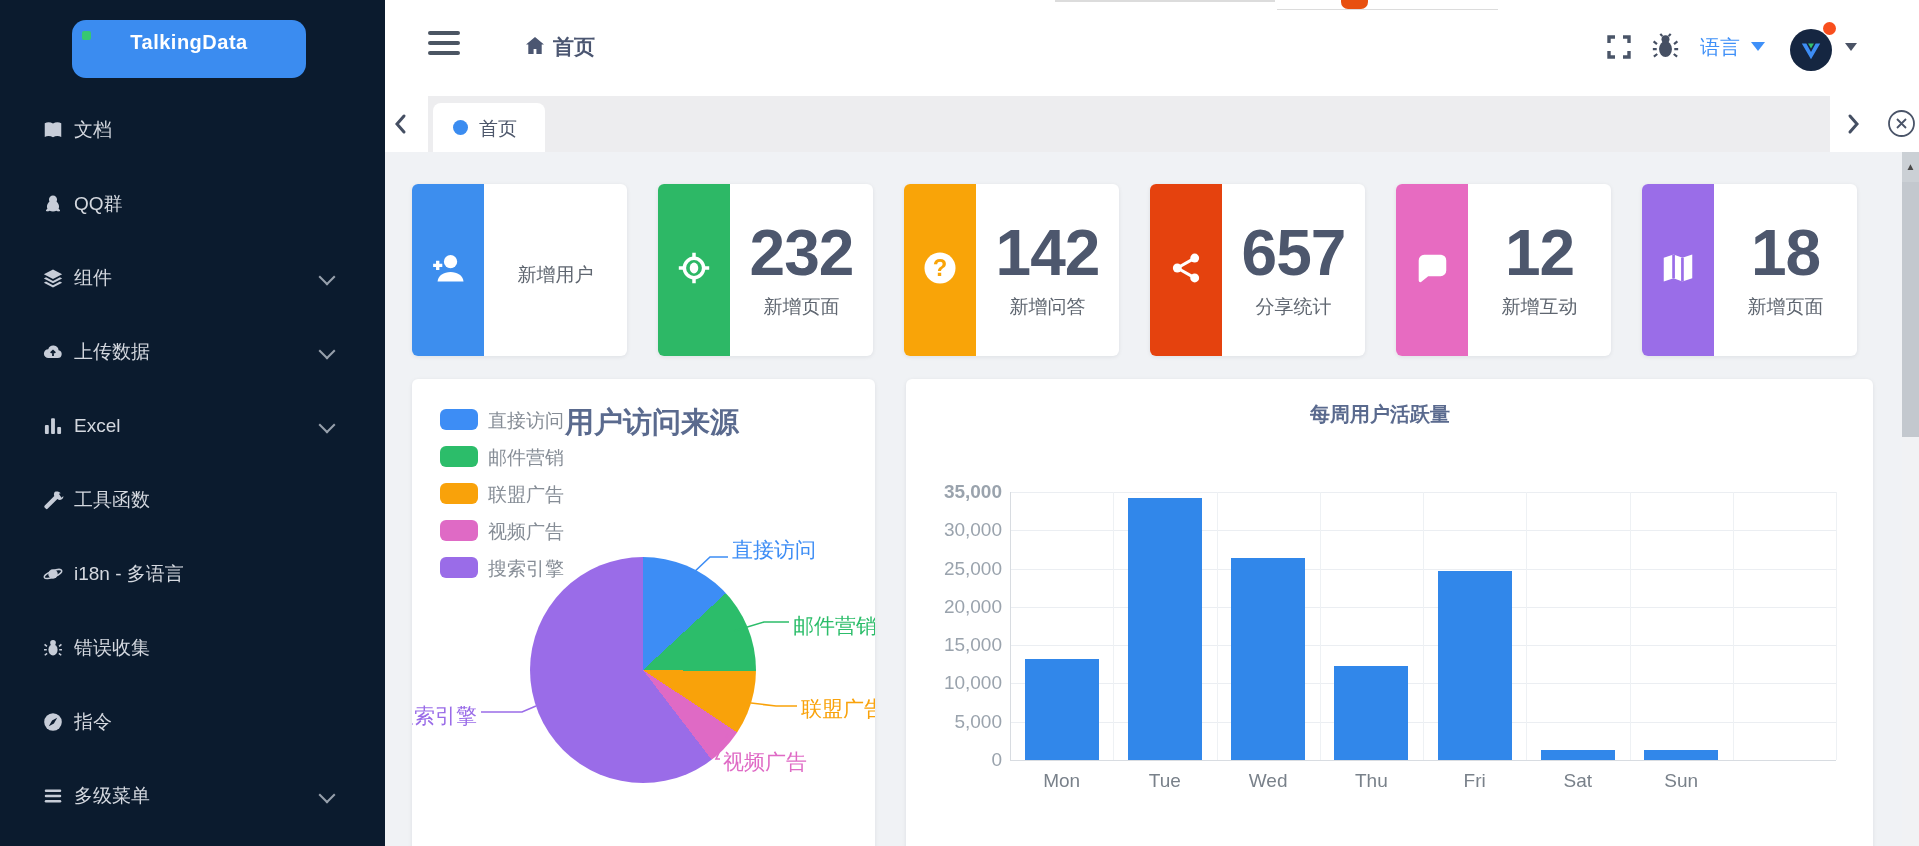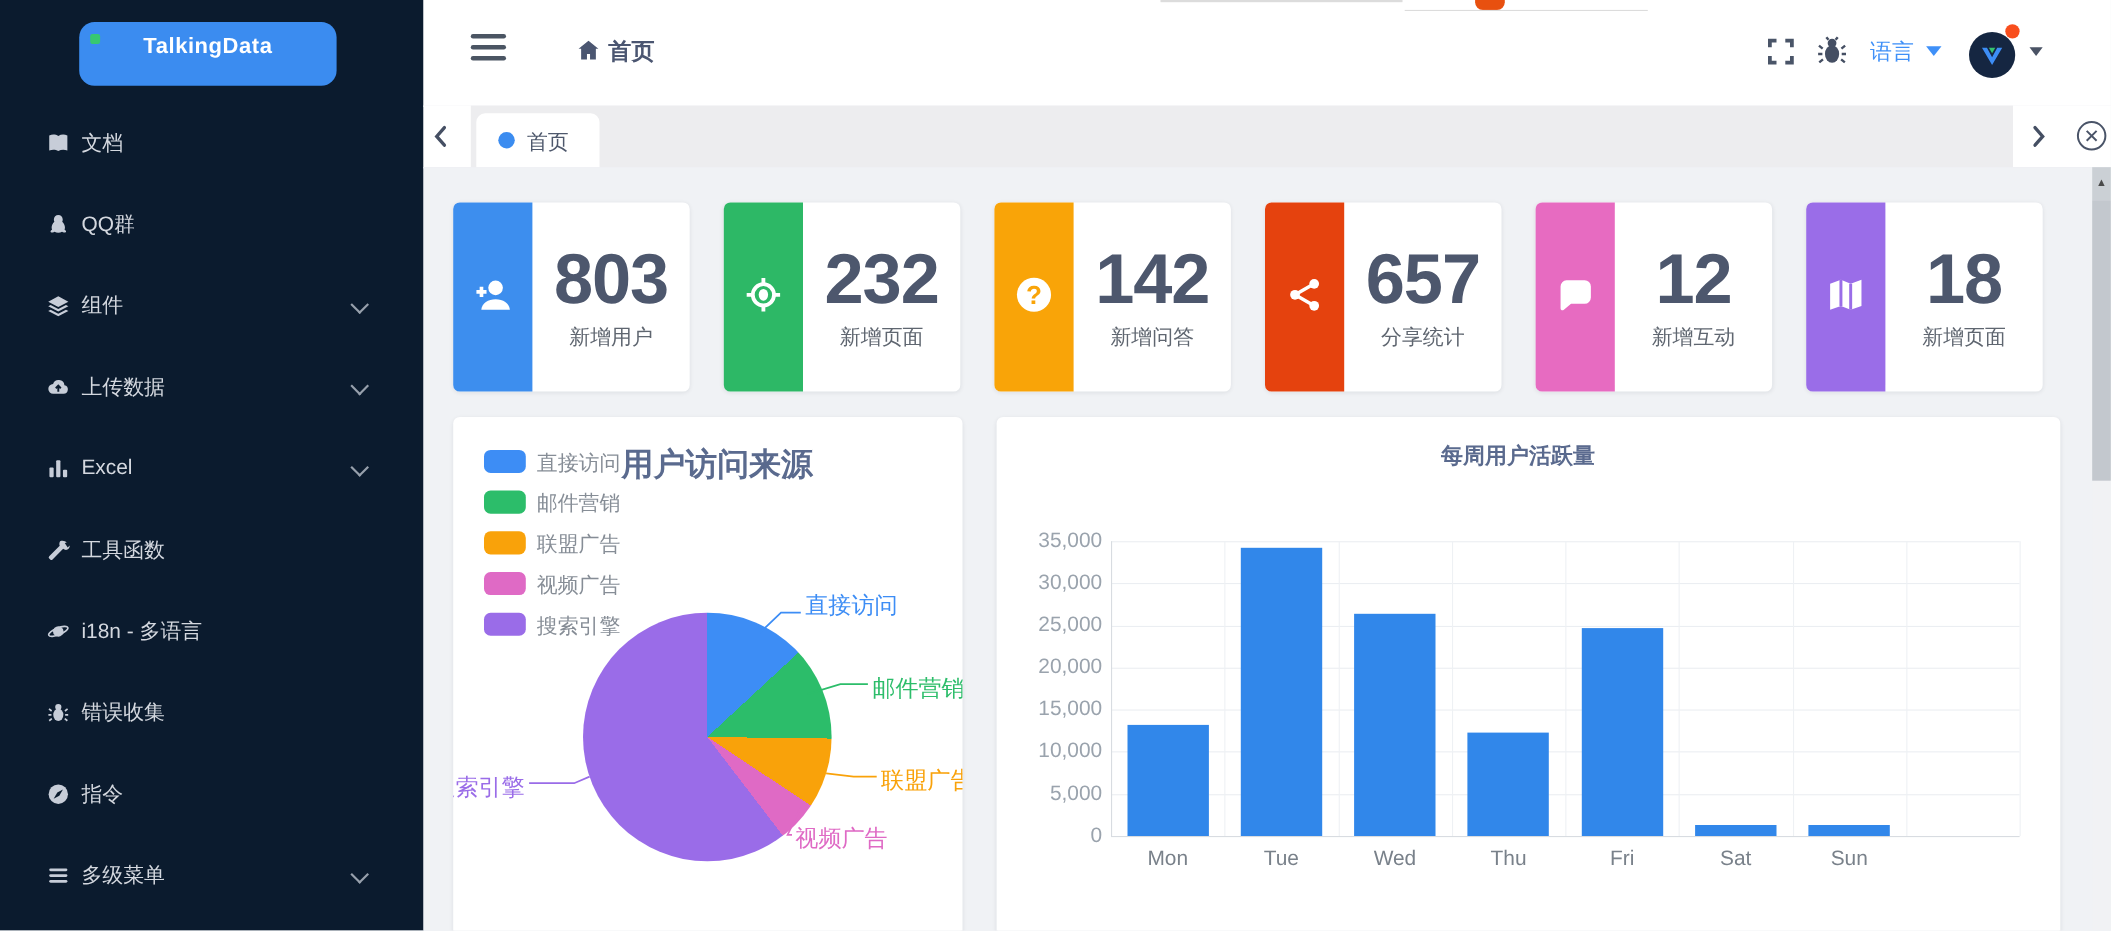--- a/index.html
+++ b/index.html
@@ -244,21 +244,20 @@
 <div class="abs" id="stat-cards-row" style="left:0;top:0;width:0;height:0">
     <div class="card" style="left: 412px;">
       <div class="card-panel" style="background:#3d8eee">
         <span><svg viewBox="0 0 24 24">
             <circle cx="13.6" cy="8" r="4.2" fill="#fff"></circle>
             <path fill="#fff" d="M5.4 20.6c.4-3.8 3.9-6 8.2-6s7.8 2.2 8.2 6z"></path>
             <path stroke="#fff" stroke-width="2.1" d="M2.6 10.3h5.8M5.5 7.4v5.8" fill="none"></path>
           </svg></span>
       </div>
       <div class="card-body">
-        <div class="card-value">803</div>
         <div class="card-label">新增用户</div>
       </div>
     </div>
     <div class="card" style="left: 658px;">
       <div class="card-panel" style="background:#2db866">
         <span><svg viewBox="0 0 24 24">
             <g fill="none" stroke="#fff" stroke-width="2.2">
               <circle cx="12" cy="12" r="6.1"></circle>
               <path d="M12 2.4v3.3M12 18.3v3.3M2.4 12h3.3M18.3 12h3.3"></path>
             </g>
@@ -359,21 +358,21 @@
       <div class="pie-callout" style="left: 389px; top: 316px; color: rgb(249, 162, 10);">联盟广告</div>
       <div class="pie-callout" style="left: 311px; top: 369px; color: rgb(223, 106, 197);">视频广告</div>
       <div class="pie-callout" style="left: -19px; top: 323px; color: rgb(154, 108, 232);">搜索引擎</div>
     </div>
 </div>
 
 <div class="panel" id="bar-panel">
   <span id="bar-title">每周用户活跃量</span>
   <div id="bar-plot" style="position:absolute;left:0;top:0;width:967px;height:480px">
       <div class="gridline-h" style="left: 104px; top: 113px; width: 826px;"></div>
-      <div class="ytick" style="left: 4px; top: 102px;">35,000</div>
+      <div class="ytick" style="left: 4px; top: 102px; font-weight: bold;">35,000</div>
       <div class="gridline-h" style="left: 104px; top: 151.286px; width: 826px;"></div>
       <div class="ytick" style="left: 4px; top: 140.286px;">30,000</div>
       <div class="gridline-h" style="left: 104px; top: 189.571px; width: 826px;"></div>
       <div class="ytick" style="left: 4px; top: 178.571px;">25,000</div>
       <div class="gridline-h" style="left: 104px; top: 227.857px; width: 826px;"></div>
       <div class="ytick" style="left: 4px; top: 216.857px;">20,000</div>
       <div class="gridline-h" style="left: 104px; top: 266.143px; width: 826px;"></div>
       <div class="ytick" style="left: 4px; top: 255.143px;">15,000</div>
       <div class="gridline-h" style="left: 104px; top: 304.429px; width: 826px;"></div>
       <div class="ytick" style="left: 4px; top: 293.429px;">10,000</div>

